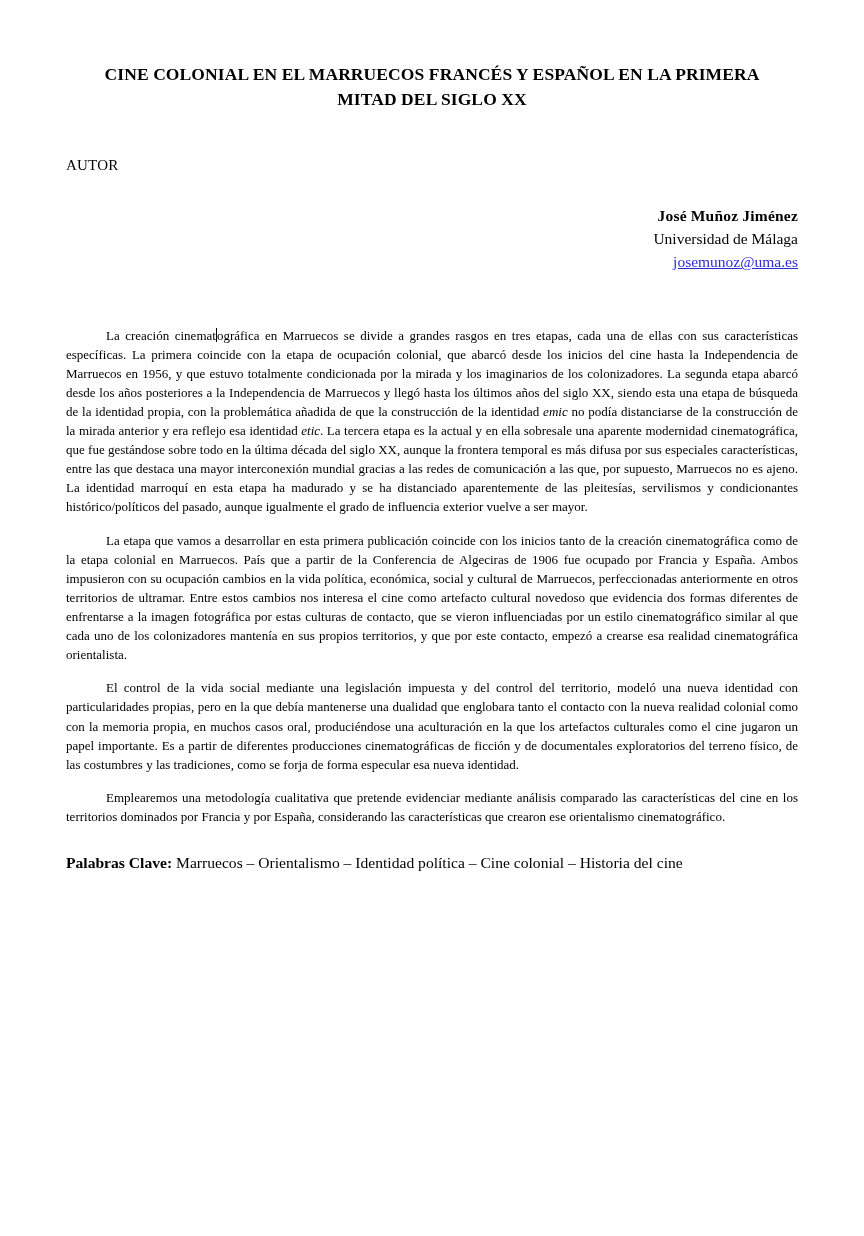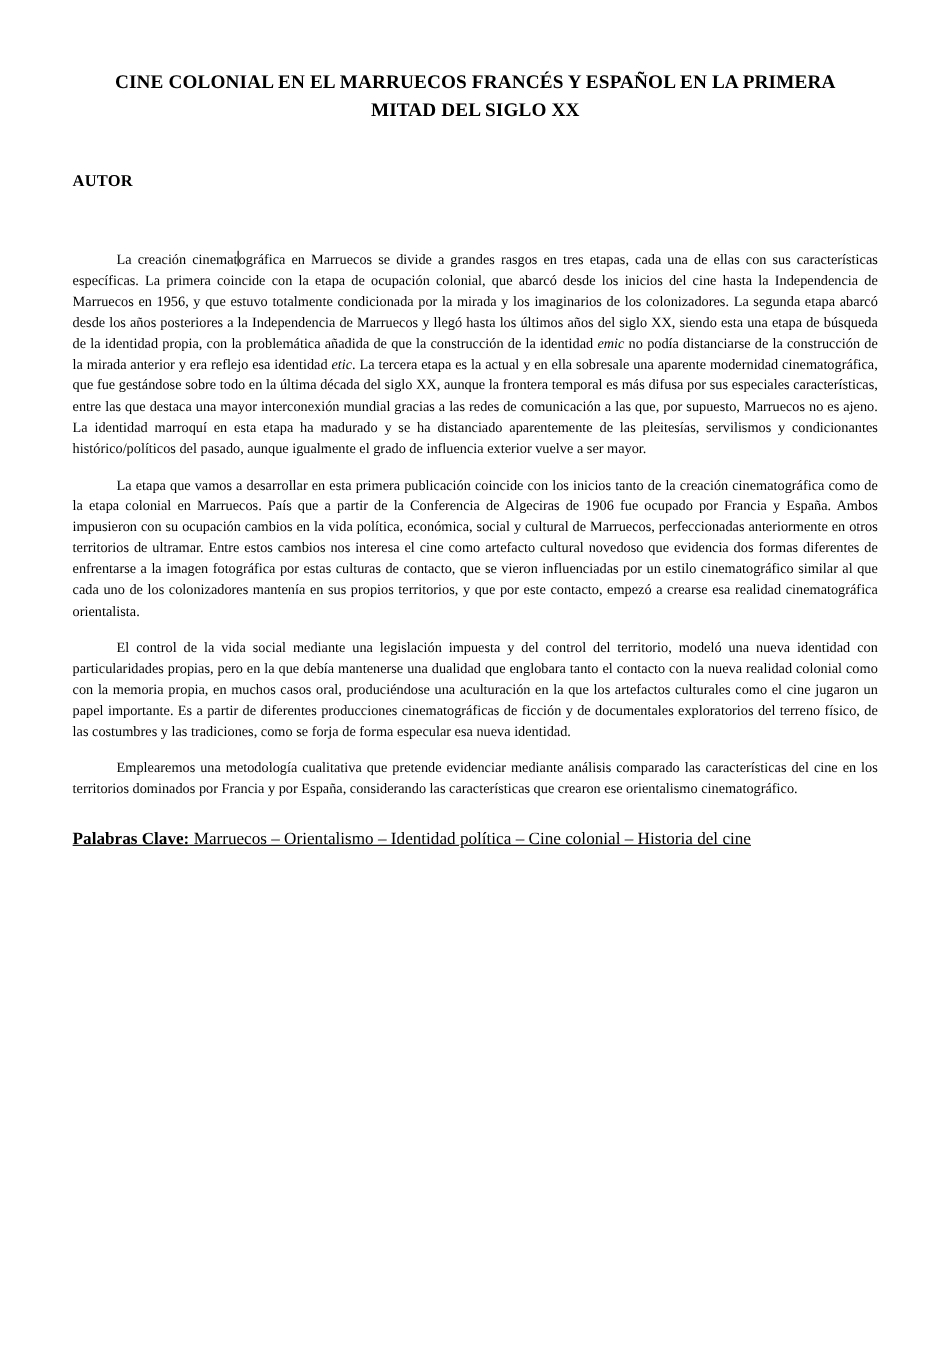--- a/index.html
+++ b/index.html
@@ -22,21 +22,21 @@
   }
   .doc-title {
     text-align: center;
     font-weight: bold;
     font-size: 17.5px;
     line-height: 1.45;
     letter-spacing: 0.1px;
     margin: 10px 18px 0 18px;
   }
   .author-heading {
-    font-weight: bold;
+    font-weight: normal;
     font-size: 15px;
     margin-top: 44px;
     letter-spacing: 0.2px;
   }
   .author-block {
     text-align: right;
     font-size: 15.5px;
     line-height: 1.5;
     margin-top: 30px;
   }
@@ -65,21 +65,20 @@
     font-weight: bold;
     font-size: 15.6px;
     text-indent: 40px;
     margin: 34px 0 16px 0;
   }
   .keywords {
     font-size: 15.6px;
     line-height: 1.45;
     margin-top: 26px;
     text-align: left;
-    text-decoration: underline;
   }
   .keywords b {
     font-weight: bold;
   }
   em { font-style: italic; }
   .caret {
     display: inline-block;
     width: 1px;
     height: 14px;
     background: #000;
@@ -89,20 +88,25 @@
 </style>
 </head>
 <body>
 
 <div class="page">
 
   <h1 class="doc-title">CINE COLONIAL EN EL MARRUECOS FRANCÉS Y ESPAÑOL EN LA PRIMERA MITAD DEL SIGLO XX</h1>
 
   <div class="author-heading">AUTOR</div>
 
+  <div class="author-block">
+    <div class="author-name">José  Muñoz Jiménez</div>
+    <div class="author-affil">Universidad de Málaga</div>
+    <div><a class="author-email" href="#">josemunoz@uma.es</a></div>
+  </div>
 
   <p class="body-para first-para"><span>La creación cinemat</span><span class="caret"></span><span>ográfica en Marruecos se divide a grandes rasgos en tres etapas, cada una de ellas con sus características específicas. La primera coincide con la etapa de ocupación colonial, que abarcó desde los inicios del cine hasta la Independencia de Marruecos en 1956, y que estuvo totalmente condicionada por la mirada y los imaginarios de los colonizadores. La segunda etapa abarcó desde los años posteriores a la Independencia de Marruecos y llegó hasta los últimos años del siglo XX, siendo esta una etapa de búsqueda de la identidad propia, con la problemática añadida de que la construcción de la identidad </span><em>emic</em><span> no podía distanciarse de la construcción de la mirada anterior y era reflejo esa identidad </span><em>etic</em><span>. La tercera etapa es la actual y en ella sobresale una aparente modernidad cinematográfica, que fue gestándose sobre todo en la última década del siglo XX, aunque la frontera temporal es más difusa por sus especiales características, entre las que destaca una mayor interconexión mundial gracias a las redes de comunicación a las que, por supuesto, Marruecos no es ajeno. La identidad marroquí en esta etapa ha madurado y se ha distanciado aparentemente de las pleitesías, servilismos y condicionantes histórico/políticos del pasado, aunque igualmente el grado de influencia exterior vuelve a ser mayor.</span></p>
 
 
   <p class="body-para">La etapa que vamos a desarrollar en esta primera publicación coincide con los inicios tanto de la creación cinematográfica como de la etapa colonial en Marruecos. País que a partir de la Conferencia de Algeciras de 1906 fue ocupado por Francia y España. Ambos impusieron con su ocupación cambios en la vida política, económica, social y cultural de Marruecos, perfeccionadas anteriormente en otros territorios de ultramar. Entre estos cambios nos interesa el cine como artefacto cultural novedoso que evidencia dos formas diferentes de enfrentarse a la imagen fotográfica por estas culturas de contacto, que se vieron influenciadas por un estilo cinematográfico similar al que cada uno de los colonizadores mantenía en sus propios territorios, y que por este contacto, empezó a crearse esa realidad cinematográfica orientalista.</p>
 
   <p class="body-para">El control de la vida social mediante una legislación impuesta y del control del territorio, modeló una nueva identidad con particularidades propias, pero en la que debía mantenerse una dualidad que englobara tanto el contacto con la nueva realidad colonial como con la memoria propia, en muchos casos oral, produciéndose una aculturación en la que los artefactos culturales como el cine jugaron un papel importante. Es a partir de diferentes producciones cinematográficas de ficción y de documentales exploratorios del terreno físico, de las costumbres y las tradiciones, como se forja de forma especular esa nueva identidad.</p>
 
   <p class="body-para">Emplearemos una metodología cualitativa que pretende evidenciar mediante análisis comparado las características del cine en los territorios dominados por Francia y por España, considerando las características que crearon ese orientalismo cinematográfico.</p>
 

